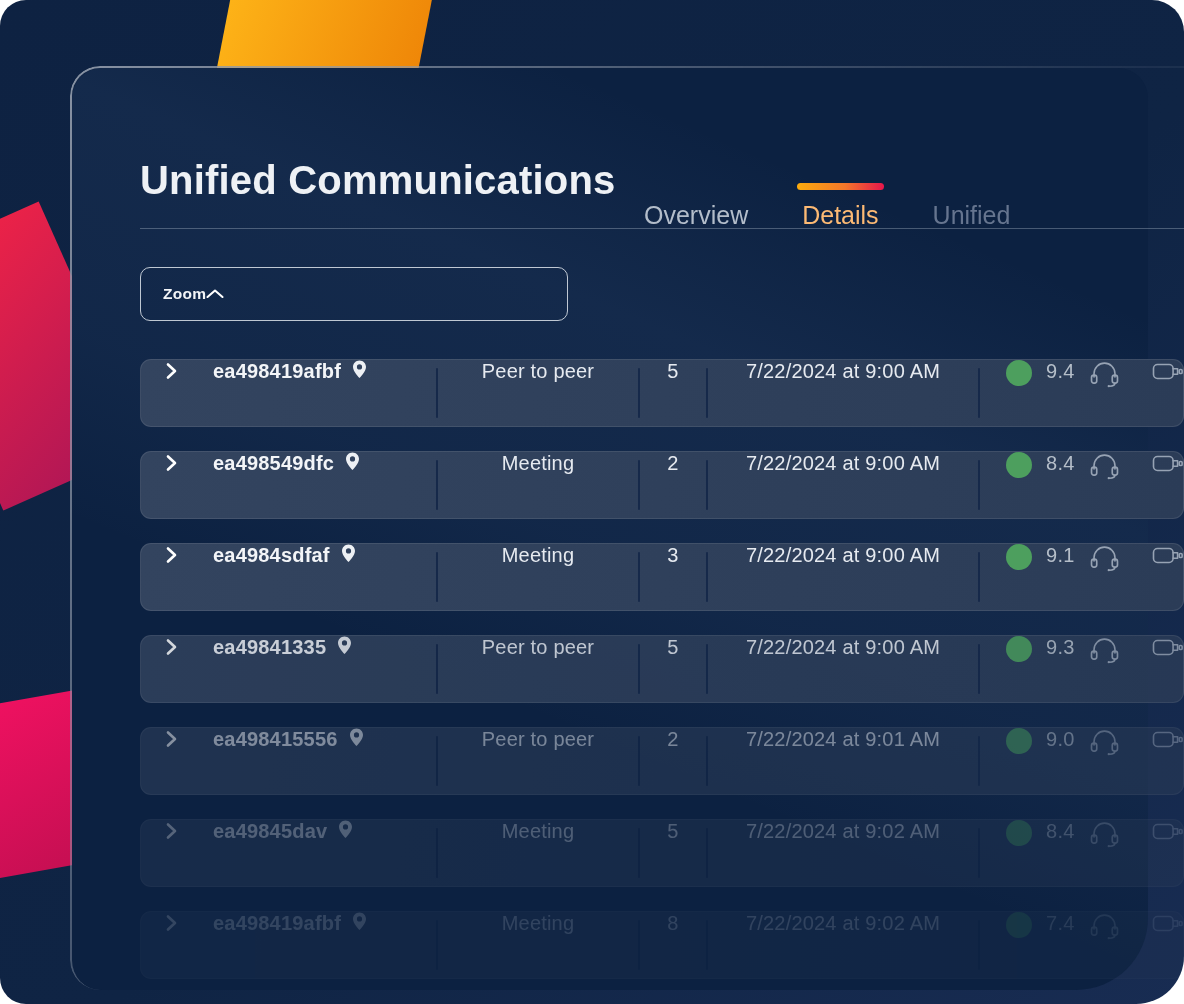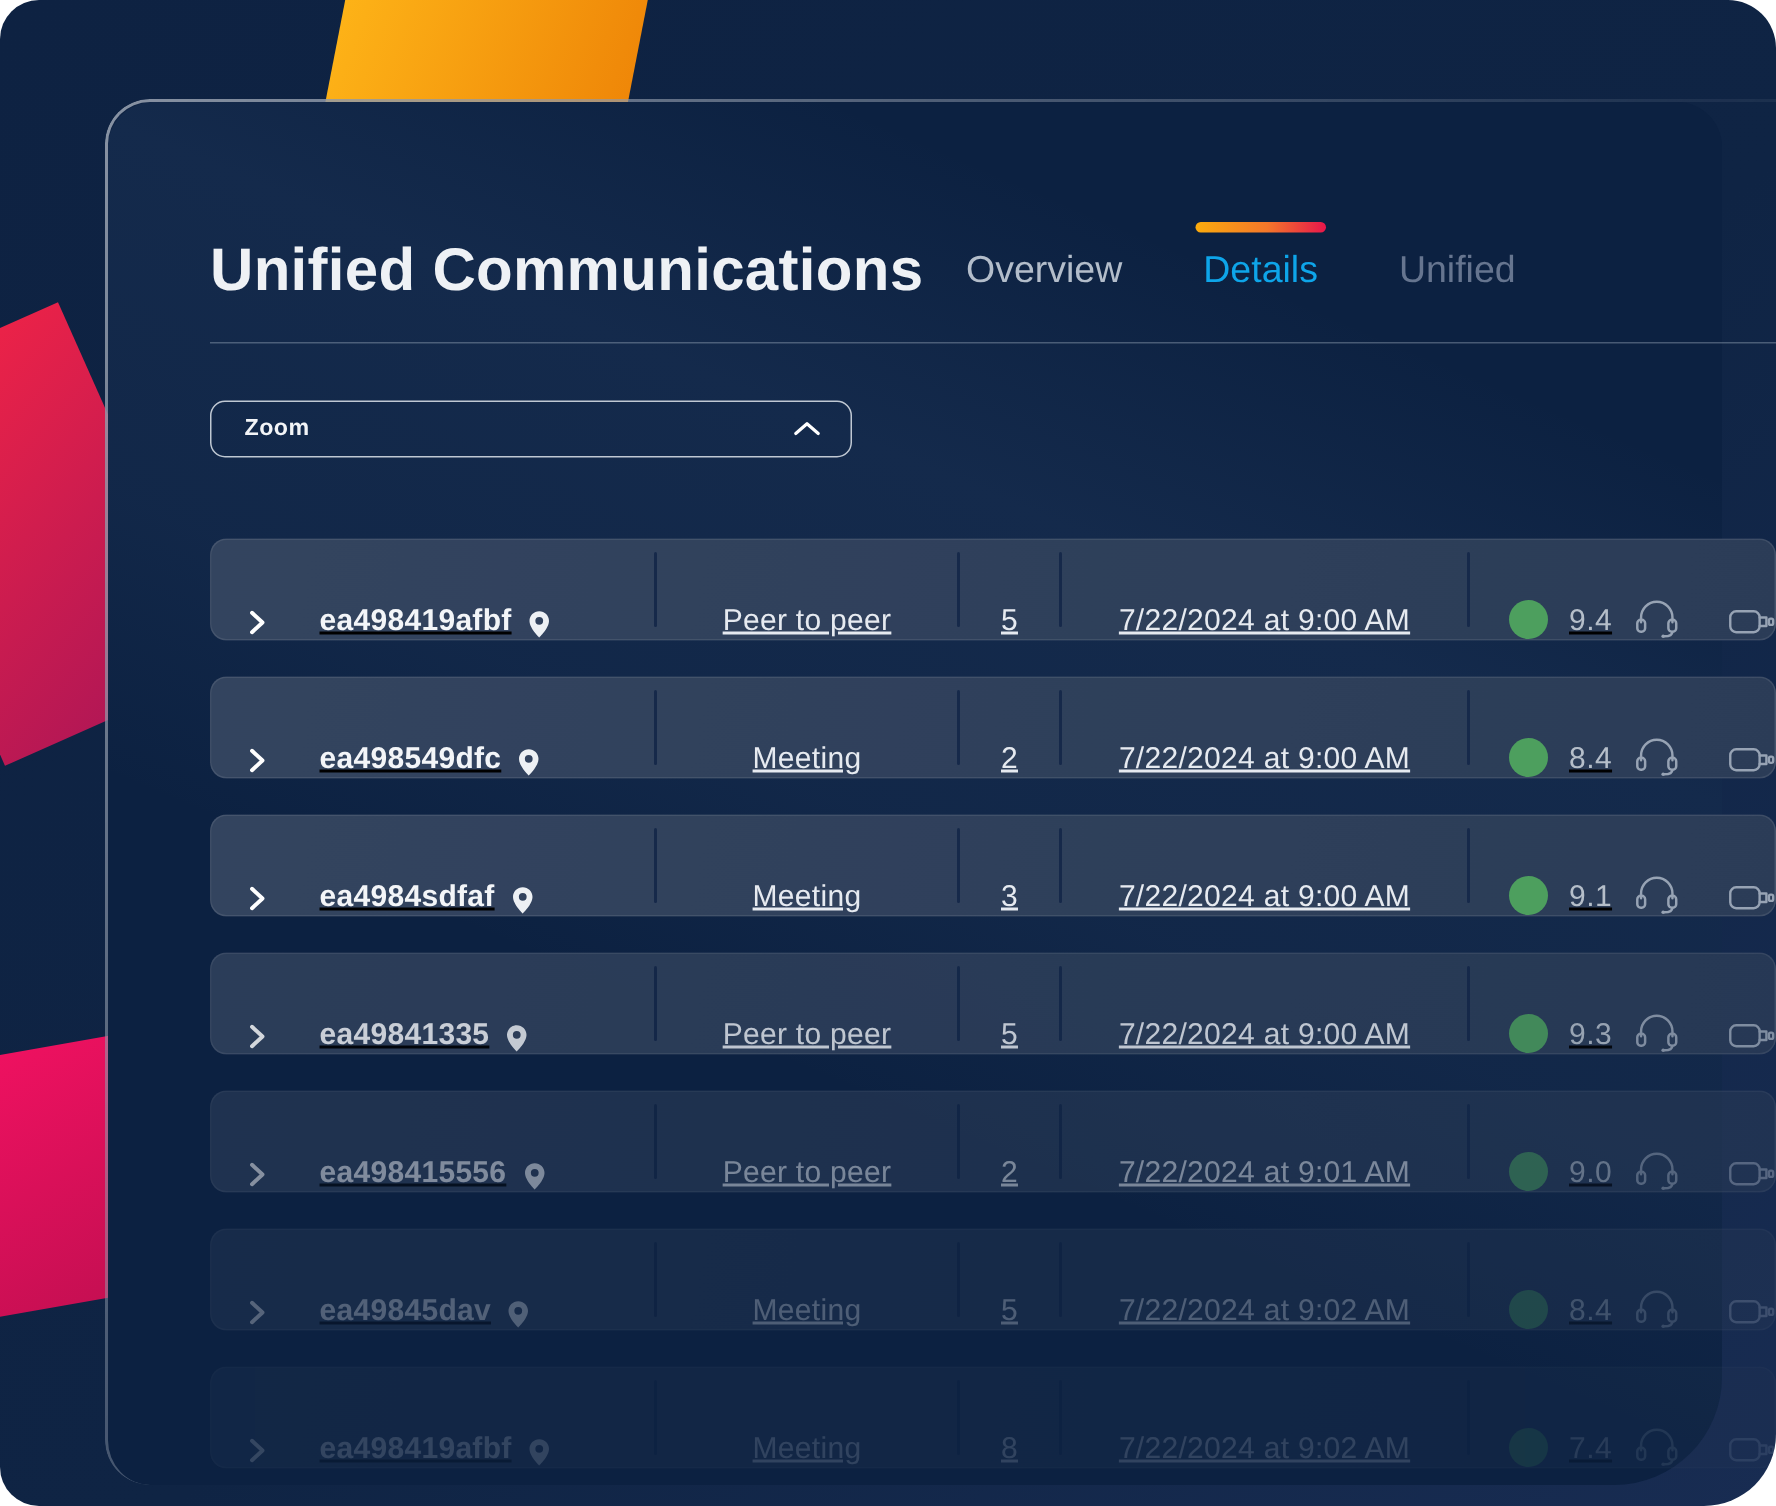--- a/index.html
+++ b/index.html
@@ -36,39 +36,39 @@
     -webkit-mask-image:linear-gradient(125deg,rgba(0,0,0,.95) 0%,rgba(0,0,0,.45) 35%,rgba(0,0,0,.12) 60%,transparent 80%);
     mask-image:linear-gradient(125deg,rgba(0,0,0,.95) 0%,rgba(0,0,0,.45) 35%,rgba(0,0,0,.12) 60%,transparent 80%);
   }
 
   
   .topbar{position:absolute;left:68px;top:92px;right:0;height:40px;}
   .page-title{position:absolute;left:0;top:0;line-height:40px;font-size:40px;font-weight:700;
     color:#eef1f5;letter-spacing:.2px;white-space:nowrap;}
   .tabs{position:absolute;left:504px;top:0;display:flex;gap:54px;align-items:baseline;}
   .tab{position:relative;line-height:40px;font-size:25px;font-weight:500;color:#b3bdca;cursor:pointer;white-space:nowrap;}
-  .tab.active{color:#0ea5e9;}
+  .tab.active{color:#fdba74;margin-top:35px;}
   .tab.dim{color:#66758f;}
   .tab.active::before{content:'';position:absolute;top:-12px;left:-5px;right:-5px;height:7px;border-radius:4px;
     background:linear-gradient(90deg,var(--grad-start),var(--grad-mid) 55%,var(--grad-end));}
   .header-divider{position:absolute;left:68px;top:160px;width:calc(100% - 32px);height:1px;
     background:rgba(200,210,225,.32);}
 
   
-  .dropdown{position:absolute;left:68px;top:199px;width:428px;height:38px;
+  .dropdown{position:absolute;left:68px;top:199px;width:428px;height:54px;
     border:1.5px solid rgba(235,240,245,.8);border-radius:10px;
-    display:flex;align-items:center;justify-content:space-between;padding:0 20px 0 22px;cursor:pointer;}
+    display:flex;align-items:center;padding:0 20px 0 22px;cursor:pointer;}
   .dropdown-label{font-size:15.5px;font-weight:600;color:#f2f4f7;letter-spacing:.3px;}
 
   
   .rows{position:absolute;left:68px;top:291px;width:1044px;}
   .row{display:flex;align-items:center;height:68px;margin-bottom:24px;
     background:linear-gradient(100deg,#33445f,#2b3c57);
     border:1px solid rgba(255,255,255,.09);border-radius:11px;cursor:pointer;}
-  .cell{display:flex;align-items:flex-end;justify-content:center;height:100%;text-decoration:underline;}
+  .cell{display:flex;align-items:flex-start;justify-content:center;height:100%;}
   .c-chevron{width:60px;flex:none;}
   .c-id{width:235px;flex:none;justify-content:flex-start;padding-left:12px;gap:11px;}
   .c-type{width:200px;flex:none;}
   .c-count{width:66px;flex:none;}
   .c-date{width:270px;flex:none;white-space:nowrap;}
   .c-score{flex:1;justify-content:flex-start;padding:0 16px 0 26px;gap:14px;}
   .vdiv{width:2px;height:50px;flex:none;background:#16294a;border-radius:1px;}
   .id-text{font-size:20px;font-weight:700;color:#f3f5f8;letter-spacing:.2px;white-space:nowrap;}
   .row-text{font-size:20px;font-weight:400;color:#e6eaf0;letter-spacing:.2px;}
   .dot{width:26px;height:26px;border-radius:50%;background:var(--status-green);flex:none;}

